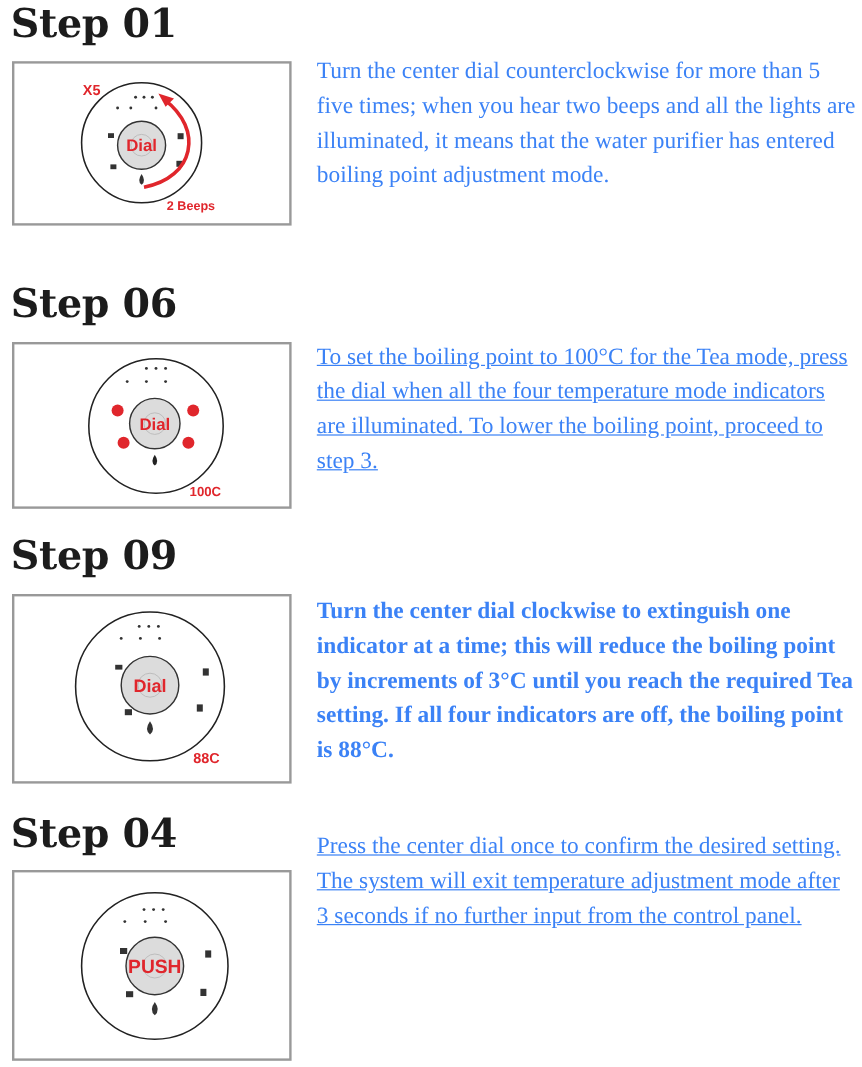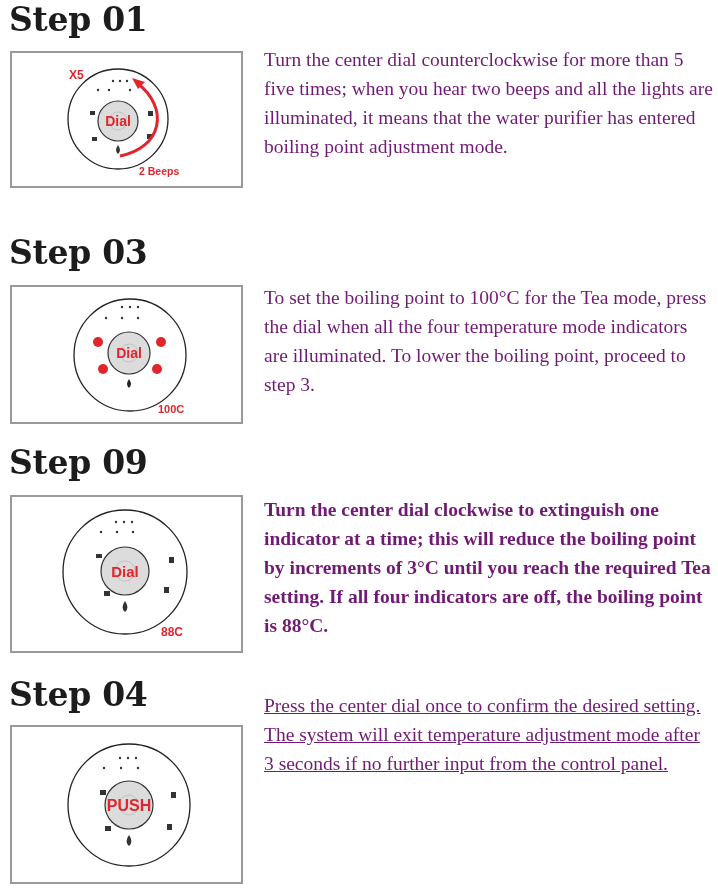--- a/index.html
+++ b/index.html
@@ -1,19 +1,19 @@
 <!DOCTYPE html>
 <html><head>
 <meta charset="utf-8">
 <style>
   html,body{margin:0;padding:0;background:#fff;}
   body{width:718px;height:889px;position:relative;overflow:hidden;font-family:"DejaVu Serif","Liberation Serif",serif;}
   .step-title{position:absolute;left:9px;font-family:"DejaVu Serif",serif;font-weight:bold;font-size:33px;color:#1c1c1c;margin:0;letter-spacing:-0.3px;}
   .panel-box{position:absolute;left:10px;width:233px;border:2px solid #999;background:#fff;box-sizing:border-box;}
-  .step-text{position:absolute;left:264px;width:450px;font-family:"Liberation Serif","DejaVu Serif",serif;font-size:19.5px;line-height:29px;color:#701a75;margin:0;}
+  .step-text{position:absolute;left:264px;width:450px;font-family:"Liberation Serif","DejaVu Serif",serif;font-size:19.5px;line-height:29px;color:#3b82f6;margin:0;}
   .dial-svg{position:absolute;left:0;top:0;}
   .lbl{font-family:"Liberation Sans",sans-serif;}
 </style>
 </head>
 <body>
 
 <h2 class="step-title" style="top:0px;">Step 01</h2>
 <div class="panel-box" style="top:51px;height:137px;">
   <svg class="dial-svg" width="233" height="137" viewBox="0 0 233 137">
     <circle cx="106" cy="66" r="50" fill="#fff" stroke="#222" stroke-width="1.3"></circle>
@@ -36,21 +36,21 @@
       <path d="M106 92 q-4 6 0 9 q4 -3 0 -9z"></path>
     </g>
     <path d="M108 103 C 150 95, 158 55, 125 30" fill="none" stroke="#e0262c" stroke-width="3"></path>
     <path d="M120 25 L133 29 L126 36 Z" fill="#e0262c"></path>
     <text x="57" y="26" class="lbl" font-size="12" font-weight="bold" fill="#e0262c">X5</text>
     <text x="127" y="122" class="lbl" font-size="10.5" font-weight="bold" fill="#e0262c">2 Beeps</text>
   </svg>
 </div>
 <p class="step-text" style="top:45px;">Turn the center dial counterclockwise for more than 5 five times; when you hear two beeps and all the lights are illuminated, it means that the water purifier has entered boiling point adjustment mode.</p>
 
-<h2 class="step-title" style="top:233px;">Step 03</h2>
+<h2 class="step-title" style="top:233px;">Step 06</h2>
 <div class="panel-box" style="top:285px;height:139px;">
   <svg class="dial-svg" width="233" height="139" viewBox="0 0 233 139">
     <circle cx="118" cy="68" r="56" fill="#fff" stroke="#222" stroke-width="1.3"></circle>
     <g fill="#333">
       <circle cx="110" cy="20" r="1.2"></circle>
         <circle cx="118" cy="20" r="1.2"></circle>
         <circle cx="126" cy="20" r="1.2"></circle>
       <circle cx="94" cy="31" r="1.2"></circle>
         <circle cx="110" cy="31" r="1.2"></circle>
         <circle cx="126" cy="31" r="1.2"></circle>
@@ -61,21 +61,21 @@
       <circle cx="91" cy="82" r="5"></circle>
         <circle cx="145" cy="82" r="5"></circle>
     </g>
     <circle cx="117" cy="66" r="21" fill="#dcdcdc" stroke="#333" stroke-width="1.2"></circle>
     <circle cx="117" cy="66" r="9" fill="none" stroke="#bbb" stroke-width="0.8"></circle>
     <text x="117" y="71" text-anchor="middle" class="lbl" font-size="14" font-weight="bold" fill="#e0262c">Dial</text>
     <path d="M117 92 q-4 6 0 9 q4 -3 0 -9z" fill="#222"></path>
     <text x="146" y="126" class="lbl" font-size="11" font-weight="bold" fill="#e0262c">100C</text>
   </svg>
 </div>
-<p class="step-text" style="top:283px;">To set the boiling point to 100°C for the Tea mode, press the dial when all the four temperature mode indicators are illuminated. To lower the boiling point, proceed to step 3.</p>
+<p class="step-text" style="top:283px;text-decoration:underline;">To set the boiling point to 100°C for the Tea mode, press the dial when all the four temperature mode indicators are illuminated. To lower the boiling point, proceed to step 3.</p>
 
 <h2 class="step-title" style="top:443px;">Step 09</h2>
 <div class="panel-box" style="top:495px;height:158px;">
   <svg class="dial-svg" width="233" height="158" viewBox="0 0 233 158">
     <circle cx="113" cy="75" r="62" fill="#fff" stroke="#222" stroke-width="1.3"></circle>
     <g fill="#333">
       <circle cx="104" cy="25" r="1.2"></circle>
         <circle cx="112" cy="25" r="1.2"></circle>
         <circle cx="120" cy="25" r="1.2"></circle>
       <circle cx="89" cy="35" r="1.2"></circle>

